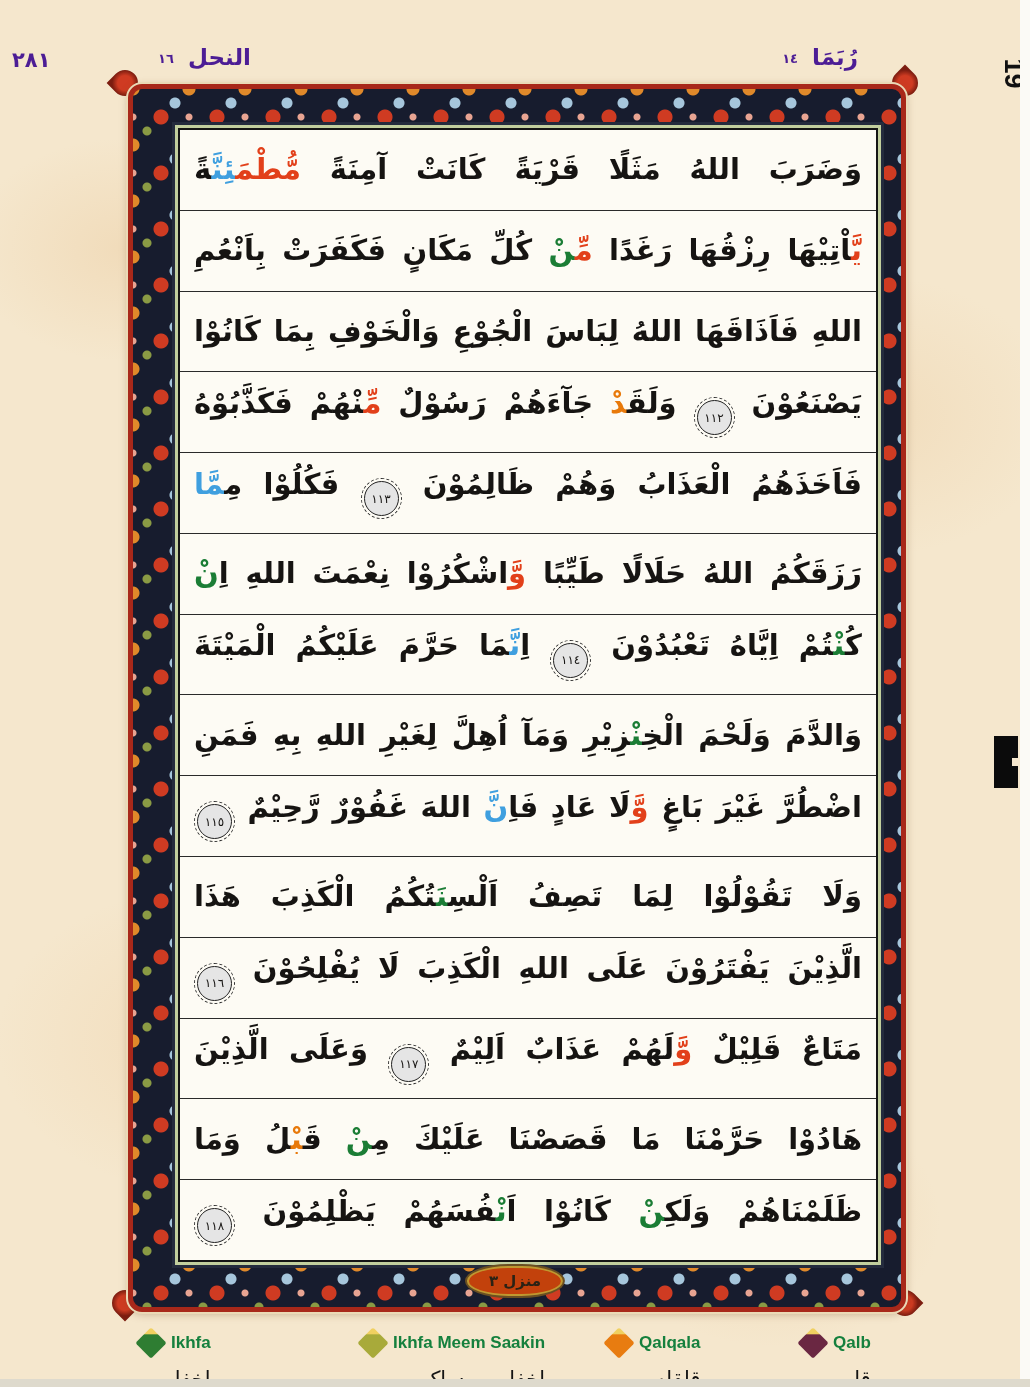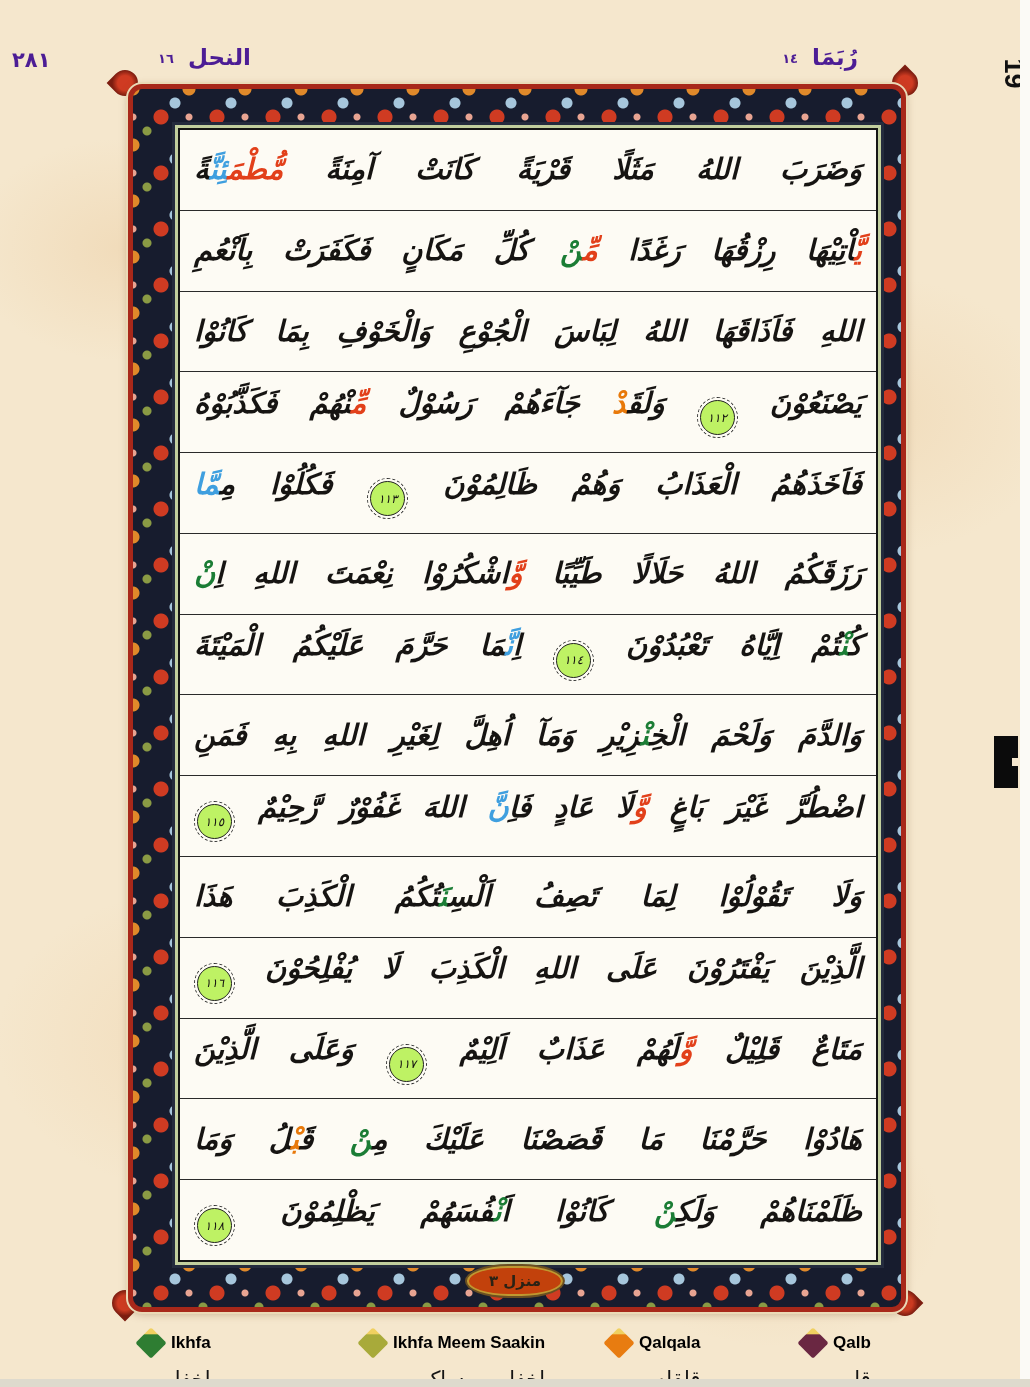--- a/index.html
+++ b/index.html
@@ -67,48 +67,47 @@
   .line{
     flex:1 1 0;display:flex;align-items:center;padding:0 14px;
     border-bottom:1.5px solid #2a2a2a;overflow:hidden;
   }
   .line:last-child{border-bottom:none;}
   .line-inner{
     display:block;width:100%;direction:rtl;
     text-align:justify;text-align-last:justify;
     font-size:29px;font-weight:bold;color:#161412;line-height:1.0;
     white-space:nowrap;
-    font-style:italic;
   }
   .c-k{color:#161412;} .c-g{color:#1b7d35;} .c-b{color:#3f9fdf;}
   .c-o{color:#e8790a;} .c-r{color:#e2401a;}
   .ayah-marker{
     display:inline-flex;align-items:center;justify-content:center;
     width:33px;height:33px;border-radius:50%;
     border:1.6px solid #222;outline:1.3px dashed #333;outline-offset:2.5px;
     font-size:12px;font-weight:normal;color:#161412;vertical-align:-9px;margin:0 3px;
-    background:#bef264;
+    background:#e5e5e5;
   }
   
   .manzil{
     position:absolute;left:50%;top:1266px;transform:translateX(-50%);
     background:#c2410c;border:2px solid #c09830;border-radius:50%/58%;
     padding:4px 20px;font-size:15px;font-weight:bold;color:#2a2215;direction:rtl;
     box-shadow:0 0 0 2px #6a4f22;
   }
 
   
   .legend-item{position:absolute;top:1332px;}
   .legend-item:nth-child(1){left:140px;}
   .legend-item:nth-child(2){left:362px;}
   .legend-item:nth-child(3){left:608px;}
   .legend-item:nth-child(4){left:802px;}
   .li-top{display:flex;align-items:center;gap:9px;}
   .diamond{width:22px;height:22px;transform:rotate(45deg);flex:0 0 auto;border-radius:2px;}
-  .li-latin{font-family:"Liberation Sans",sans-serif;font-weight:bold;font-size:17px;color:#000000;}
+  .li-latin{font-family:"Liberation Sans",sans-serif;font-weight:bold;font-size:17px;color:#15803d;}
   .li-ar{text-align:right;font-size:21px;color:#141414;direction:rtl;margin-top:13px;}
 </style>
 </head>
 <body>
 
 <div class="paper-texture"></div>
 
 <div class="hdr hdr-juz">
   <span>رُبَمَا</span>
   <small>١٤</small>

